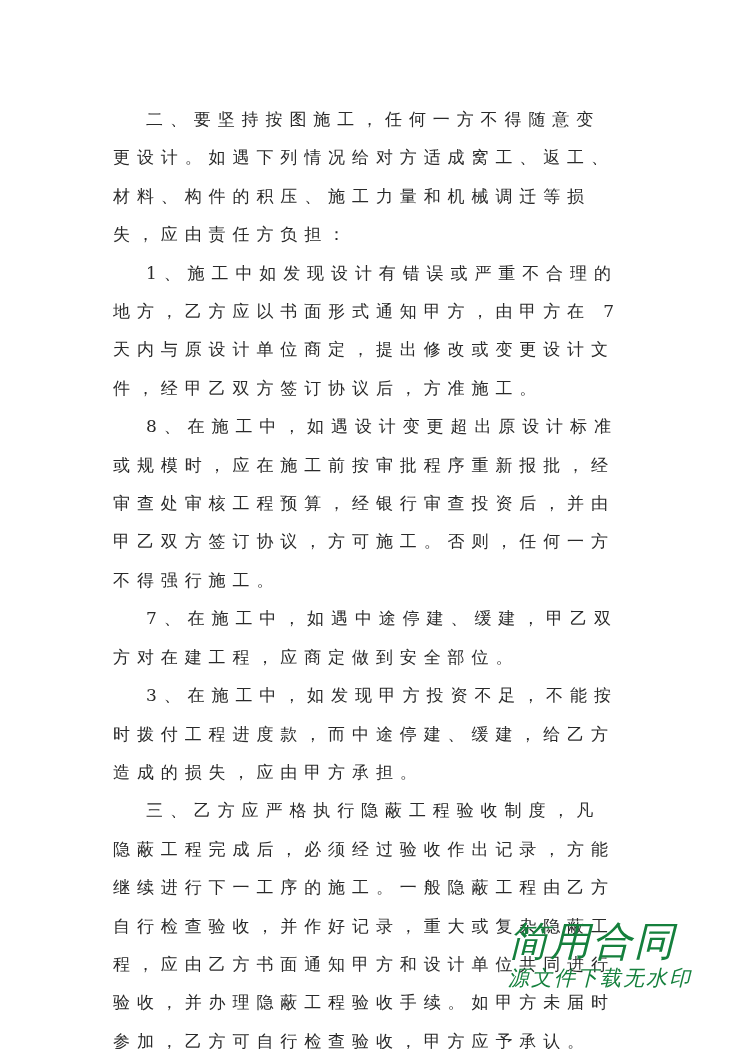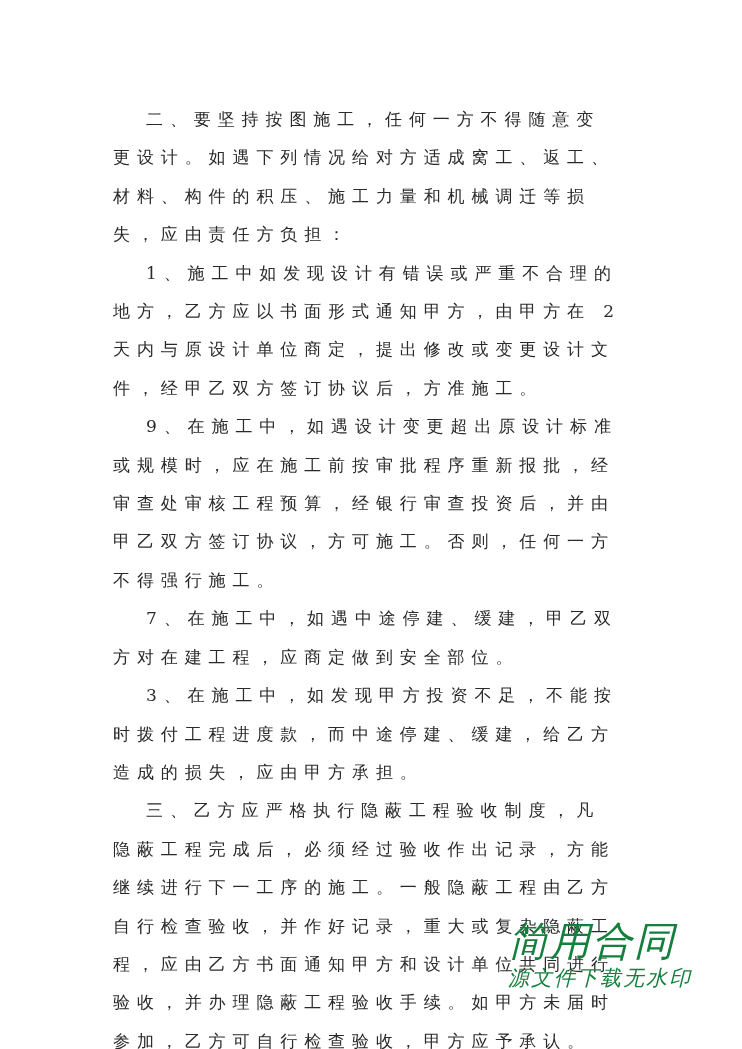--- a/index.html
+++ b/index.html
@@ -19,22 +19,22 @@
   }
   .wm-title { font-size: 40px; letter-spacing: 2px; line-height: 46px; display: block; }
   .wm-sub { font-size: 21px; letter-spacing: 2px; line-height: 28px; display: block; margin-top: 0; }
 </style>
 </head>
 <body>
 
 <div class="page">
   <div class="content">
     <p class="para">二、要坚持按图施工，任何一方不得随意变更设计。如遇下列情况给对方适成窝工、返工、材料、构件的积压、施工力量和机械调迁等损失，应由责任方负担：</p>
-    <p class="para">1、施工中如发现设计有错误或严重不合理的地方，乙方应以书面形式通知甲方，由甲方在 2 天内与原设计单位商定，提出修改或变更设计文件，经甲乙双方签订协议后，方准施工。</p>
-    <p class="para">9、在施工中，如遇设计变更超出原设计标准或规模时，应在施工前按审批程序重新报批，经审查处审核工程预算，经银行审查投资后，并由甲乙双方签订协议，方可施工。否则，任何一方不得强行施工。</p>
+    <p class="para">1、施工中如发现设计有错误或严重不合理的地方，乙方应以书面形式通知甲方，由甲方在 7 天内与原设计单位商定，提出修改或变更设计文件，经甲乙双方签订协议后，方准施工。</p>
+    <p class="para">8、在施工中，如遇设计变更超出原设计标准或规模时，应在施工前按审批程序重新报批，经审查处审核工程预算，经银行审查投资后，并由甲乙双方签订协议，方可施工。否则，任何一方不得强行施工。</p>
     <p class="para">7、在施工中，如遇中途停建、缓建，甲乙双方对在建工程，应商定做到安全部位。</p>
     <p class="para">3、在施工中，如发现甲方投资不足，不能按时拨付工程进度款，而中途停建、缓建，给乙方造成的损失，应由甲方承担。</p>
     <p class="para">三、乙方应严格执行隐蔽工程验收制度，凡隐蔽工程完成后，必须经过验收作出记录，方能继续进行下一工序的施工。一般隐蔽工程由乙方自行检查验收，并作好记录，重大或复杂隐蔽工程，应由乙方书面通知甲方和设计单位共同进行验收，并办理隐蔽工程验收手续。如甲方未届时参加，乙方可自行检查验收，甲方应予承认。</p>
   </div>
 
   <div class="watermark">
     <span class="wm-title">简用合同</span>
     <span class="wm-sub">源文件下载无水印</span>
   </div>
 </div>

